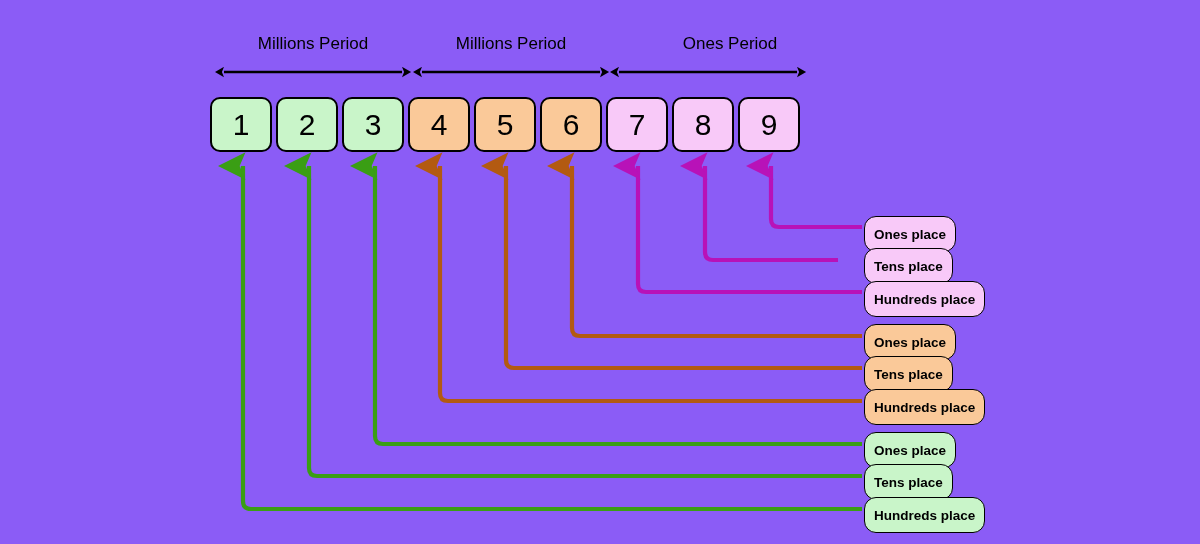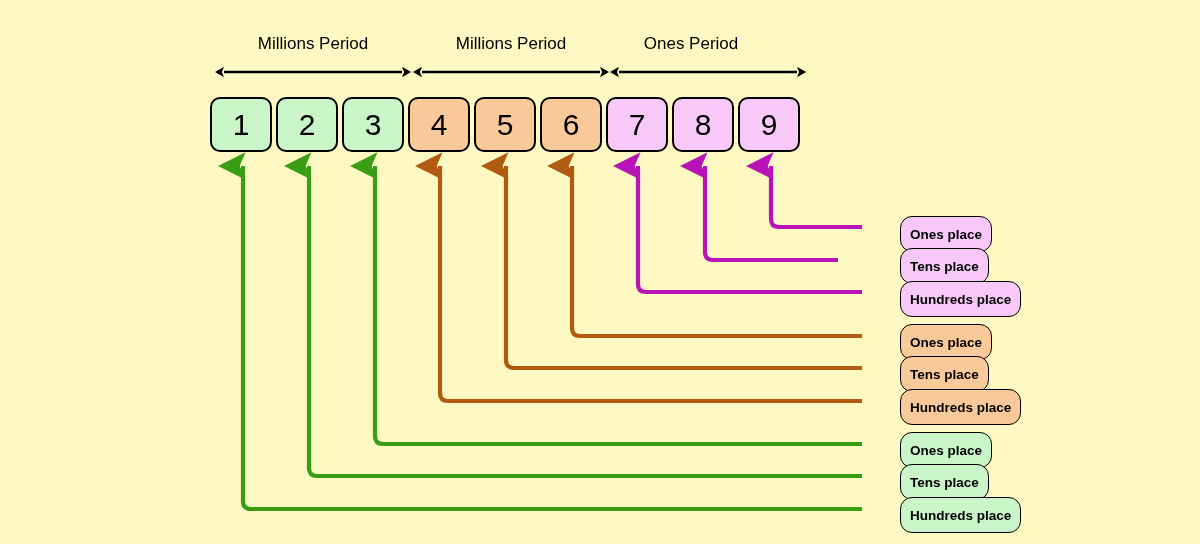--- a/index.html
+++ b/index.html
@@ -4,21 +4,21 @@
 <style>
   html, body {
     margin: 0;
     padding: 0;
     background: #ffffff;
   }
   #stage {
     position: relative;
     width: 1200px;
     height: 544px;
-    background: #fef9c3;
+    background: #8b5cf6;
     font-family: "Liberation Sans", sans-serif;
     overflow: hidden;
   }
   #wires {
     position: absolute;
     left: 0;
     top: 0;
     width: 1200px;
     height: 544px;
     pointer-events: none;
@@ -52,31 +52,30 @@
     border-radius: 12px;
     box-sizing: border-box;
     display: flex;
     align-items: center;
     justify-content: center;
     font-size: 13.5px;
     font-weight: bold;
     color: #000000;
     white-space: nowrap;
     padding: 0 9px;
-    margin-left: 36px;
   }
 </style>
 </head>
 <body>
 
 <div id="stage">
 
   <div class="period-title" style="left:222px; top:34px; width:182px;">Millions Period</div>
   <div class="period-title" style="left:420px; top:34px; width:182px;">Millions Period</div>
-  <div class="period-title" style="left:600px; top:34px; width:182px;">Ones Period</div>
+  <div class="period-title" style="left:639px; top:34px; width:182px;">Ones Period</div>
 
   <svg id="wires" viewBox="0 0 1200 544" width="1200" height="544">
     <defs>
       <marker id="ah-green" markerWidth="7" markerHeight="7" refX="3.3" refY="6" orient="auto" markerUnits="strokeWidth">
         <path d="M3.3,0 L6.6,6.6 L3.3,5.2 L0,6.6 Z" fill="#3a9e14"></path>
       </marker>
       <marker id="ah-orange" markerWidth="7" markerHeight="7" refX="3.3" refY="6" orient="auto" markerUnits="strokeWidth">
         <path d="M3.3,0 L6.6,6.6 L3.3,5.2 L0,6.6 Z" fill="#b35a11"></path>
       </marker>
       <marker id="ah-magenta" markerWidth="7" markerHeight="7" refX="3.3" refY="6" orient="auto" markerUnits="strokeWidth">

